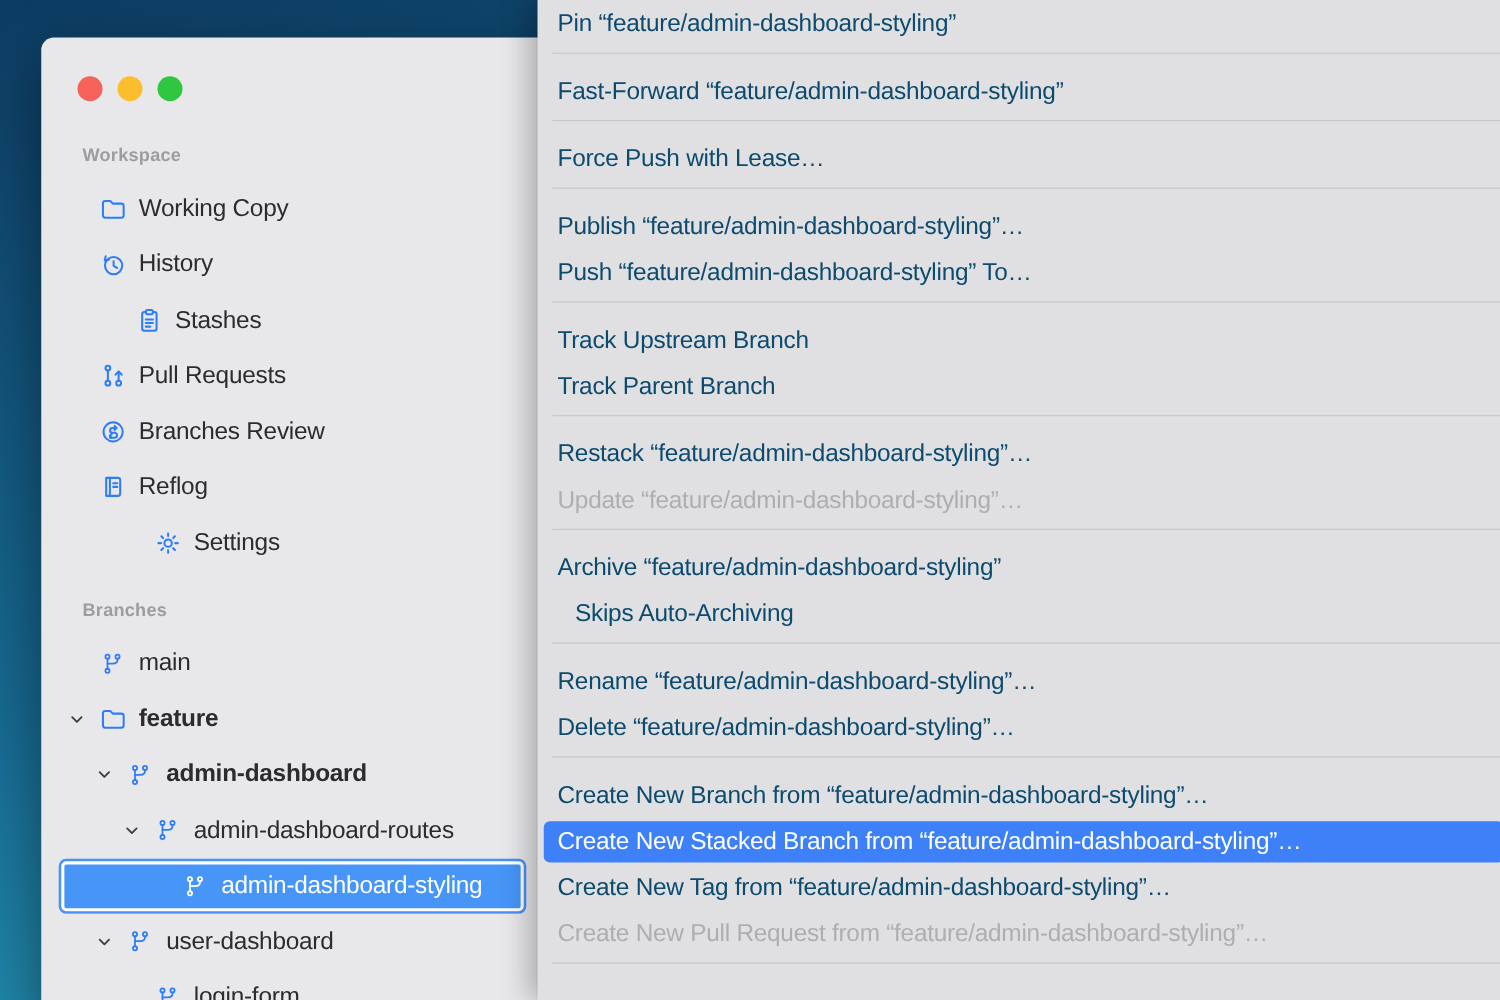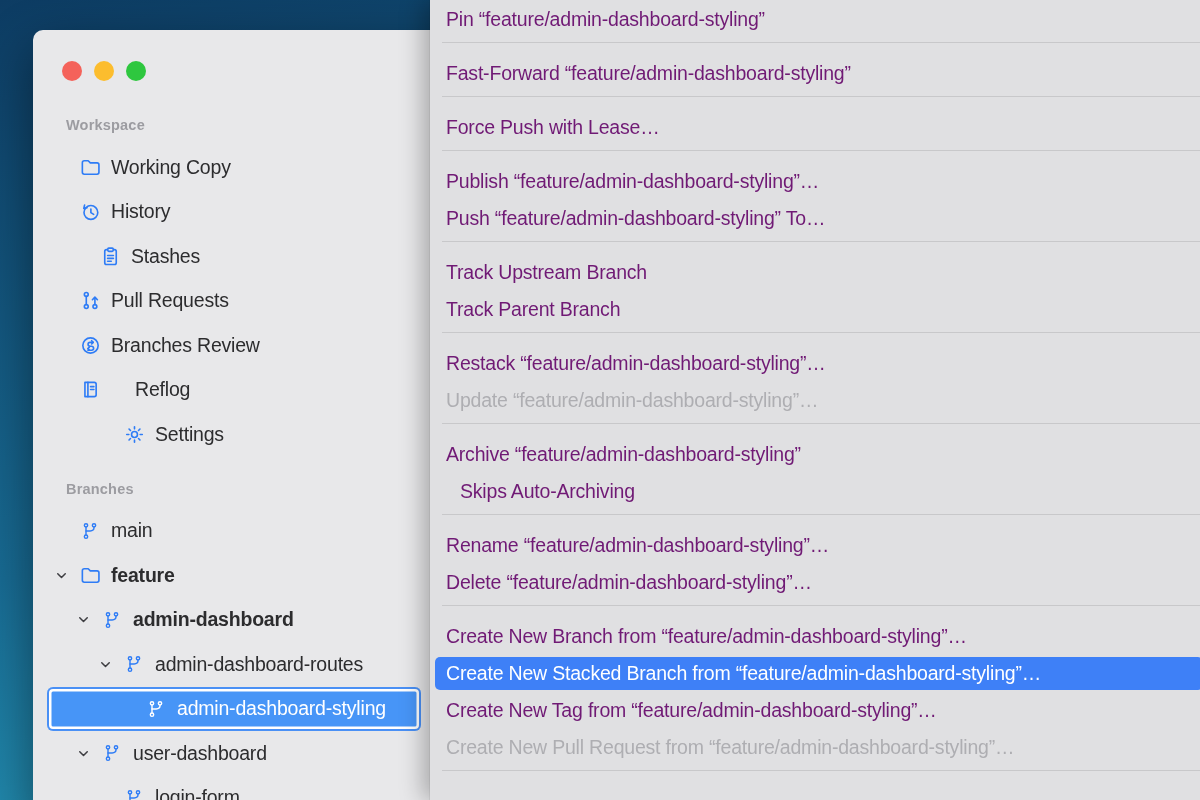--- a/index.html
+++ b/index.html
@@ -55,21 +55,21 @@
   }
   .row.selected .icon{color:#fff;}
   
   .menu{
     position:absolute;left:430px;top:0;width:770px;height:800px;
     background:var(--menu-bg);padding-top:1px;overflow:hidden;
     box-shadow:-7px 0 22px rgba(0,0,0,.28),-1px 0 0 rgba(0,0,0,.05);
   }
   .menu-item{
     height:37px;display:flex;align-items:center;padding:0 16px;
-    font-size:19.5px;color:#701a75;letter-spacing:-0.2px;white-space:nowrap;
+    font-size:19.5px;color:#0c4a6e;letter-spacing:-0.2px;white-space:nowrap;
   }
   .menu-item.disabled{color:#aeaeb2;}
   .menu-item.indented{padding-left:30px;}
   .menu-item.highlighted{
     background:var(--accent);color:#fff;border-radius:5px;
     margin:2px -3px 2px 5px;height:33px;padding:0 16px 0 11px;
   }
   .menu-sep{border-top:1px solid #c8c8ca;margin:4px 0 12px 12px;}
 </style>
 </head>
@@ -95,21 +95,21 @@
         <div class="row" style="padding-left: 45px;">
           <span class="icon">
             <svg viewBox="0 0 24 24" stroke="currentColor" fill="none" stroke-width="1.7" stroke-linecap="round" stroke-linejoin="round">
               <circle cx="12.4" cy="13" r="7.2"></circle>
               <path d="M12.4 9.4v3.8l2.9 1.8"></path>
               <path d="M5.8 5.3l-.8 3.4 3.4-.6"></path>
             </svg>
           </span>
           <span class="label">History</span>
         </div>
-        <div class="row" style="padding-left: 65px;">
+        <div class="row" style="padding-left: 45px; margin-left: 29px;">
           <span class="icon">
             <svg viewBox="0 0 24 24" stroke="currentColor" fill="none" stroke-width="1.7" stroke-linecap="round" stroke-linejoin="round">
               <rect x="6" y="4.8" width="12" height="15.6" rx="1.8"></rect>
               <rect x="9.2" y="3.2" width="5.6" height="3.4" rx="1" fill="var(--win-bg)"></rect>
               <path d="M9 11h6M9 14h6M9 17h3.8"></path>
             </svg>
           </span>
           <span class="label">Stashes</span>
         </div>
         <div class="row" style="padding-left: 45px;">
@@ -128,21 +128,21 @@
         <div class="row" style="padding-left: 45px;">
           <span class="icon">
             <svg viewBox="0 0 24 24" stroke="currentColor" fill="none" stroke-width="1.7" stroke-linecap="round" stroke-linejoin="round">
               <circle cx="12" cy="12" r="8"></circle>
               <path d="M14.7 8.7h-3.2a2.05 2.05 0 0 0 0 4.1h1.7a2.05 2.05 0 0 1 0 4.1H9.3"></path>
               <path d="M13.2 7l1.6 1.7-1.6 1.7M10.8 13.7l-1.6 1.6 1.6 1.6"></path>
             </svg>
           </span>
           <span class="label">Branches Review</span>
         </div>
-        <div class="row" style="padding-left: 45px; gap: 24px;">
+        <div class="row" style="padding-left: 45px;">
           <span class="icon">
             <svg viewBox="0 0 24 24" stroke="currentColor" fill="none" stroke-width="1.7" stroke-linecap="round" stroke-linejoin="round">
               <path d="M6.2 4.5h9.7c1.1 0 2 .9 2 2v11c0 1.1-.9 2-2 2H6.2z"></path>
               <path d="M9.3 4.5v15"></path>
               <path d="M12.1 9h3.4M12.1 12h3.4"></path>
             </svg>
           </span>
           <span class="label">Reflog</span>
         </div>
         <div class="row" style="padding-left: 45px; margin-left: 44px;">

